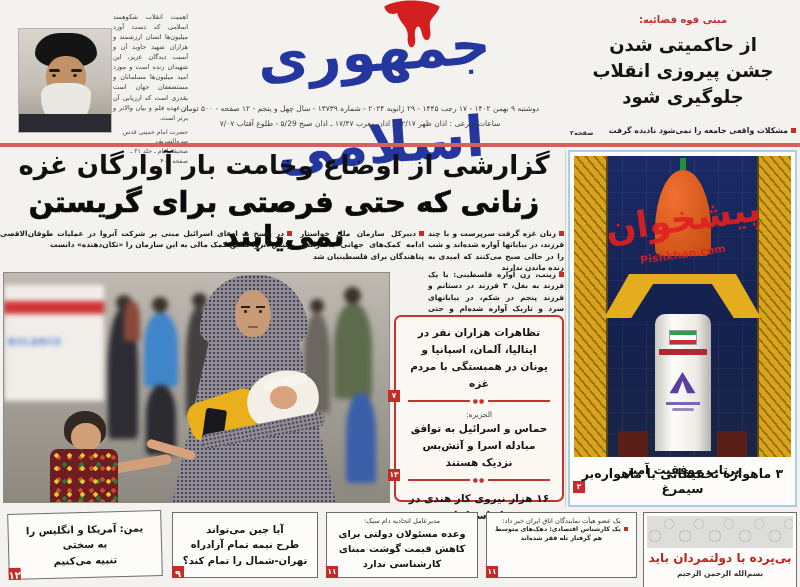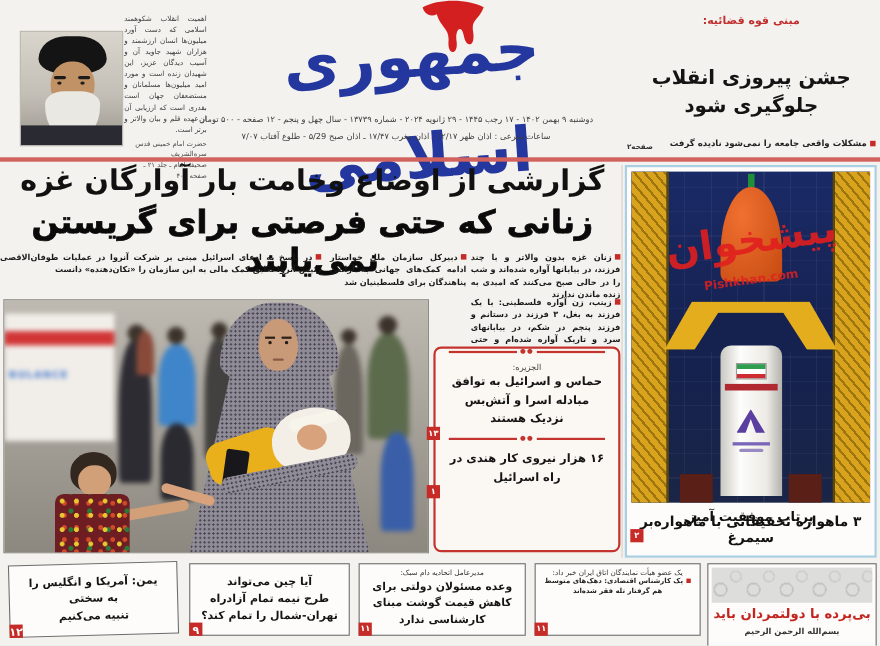--- a/index.html
+++ b/index.html
@@ -144,35 +144,36 @@
     <div class="mast-title">جمهوری اسلامی</div>
   </div>
 
   <div class="dates">
     <div>دوشنبه ۹ بهمن ۱۴۰۲ - ۱۷ رجب ۱۴۴۵ - ۲۹ ژانویه ۲۰۲۴ - شماره ۱۳۷۳۹ - سال چهل و پنجم - ۱۲ صفحه - ۵۰۰ تومان</div>
     <div>ساعات شرعی : اذان ظهر ۱۲/۱۷ ـ اذان مغرب ۱۷/۴۷ ـ اذان صبح ۵/29 - طلوع آفتاب ۷/۰۷</div>
   </div>
 
   <div class="jud">
     <div class="jud-kick">مبنی قوه قضائیه:</div>
+    <div class="jud-l" style="top:28px;">از حاکمیتی شدن</div>
     <div class="jud-l" style="top:54px;">جشن پیروزی انقلاب</div>
     <div class="jud-l" style="top:80px;">جلوگیری شود</div>
     <div class="jud-b" style="top:122px;">
       <span class="sq"></span><span>مشکلات واقعی جامعه را نمی‌شود نادیده گرفت</span>
       <span class="pref">صفحه۲</span>
     </div>
   </div>
 
   <div class="rule"></div>
 
   <div class="lead-k">گزارشی از اوضاع وخامت بار آوارگان غزه</div>
   <div class="lead-h">زنانی که حتی فرصتی برای گریستن نمی‌یابند</div>
 
   <div class="blt" style="left:428px;top:228px;width:136px;">
-    <span class="sq"></span><span>زنان غزه بدون والاتر و با چند فرزند، در بیابانها آواره شده‌اند و شب را در حالی صبح می‌کنند که امیدی به زنده ماندن ندارند</span>
+    <span class="sq"></span><span>زنان غزه گرفت سرپرست و با چند فرزند، در بیابانها آواره شده‌اند و شب را در حالی صبح می‌کنند که امیدی به زنده ماندن ندارند</span>
   </div>
   <div class="blt" style="left:428px;top:269px;width:136px;">
     <span class="sq"></span><span>زینب، زن آواره فلسطینی: با یک فرزند به بغل، ۳ فرزند در دستانم و فرزند پنجم در شکم، در بیابانهای سرد و تاریک آواره شده‌ام و حتی فرصت گریستن هم ندارم</span>
     <span class="pline">صفحه۱و۱۲</span>
   </div>
   <div class="blt" style="left:300px;top:228px;width:124px;">
     <span class="sq"></span><span>دبیرکل سازمان ملل خواستار ادامه کمک‌های جهانی به آژانس پناهندگان برای فلسطینیان شد</span>
   </div>
   <div class="blt" style="left:0;top:228px;width:292px;">
     <span class="sq"></span><span>در پاسخ به ادعای اسرائیل مبنی بر شرکت آنروا در عملیات طوفان‌الاقصی رئیس آنروا تعلیق کمک مالی به این سازمان را «تکان‌دهنده» دانست</span>
@@ -214,20 +215,24 @@
     <div class="phone"></div>
     <div class="warm speck"></div>
     <div class="baby-arm"></div>
     <div class="girl-arm"></div>
     <div class="girl-hair"></div>
     <div class="girl-face"></div>
     <div class="girl-dress"></div>
   </div>
 
   <div class="midbox">
+    <div class="sec">
+      <div class="sec-t">تظاهرات هزاران نفر در ایتالیا، آلمان، اسپانیا و یونان در همبستگی با مردم غزه</div>
+      <span class="badge">۷</span>
+    </div>
     <div class="orn">
         <i></i>
         <b>●●</b>
         <i></i>
       </div>
     <div class="sec">
       <div class="sec-k">الجزیره:</div>
       <div class="sec-t">حماس و اسرائیل به توافق مبادله اسرا و آتش‌بس نزدیک هستند</div>
       <span class="badge">۱۳</span>
     </div>

